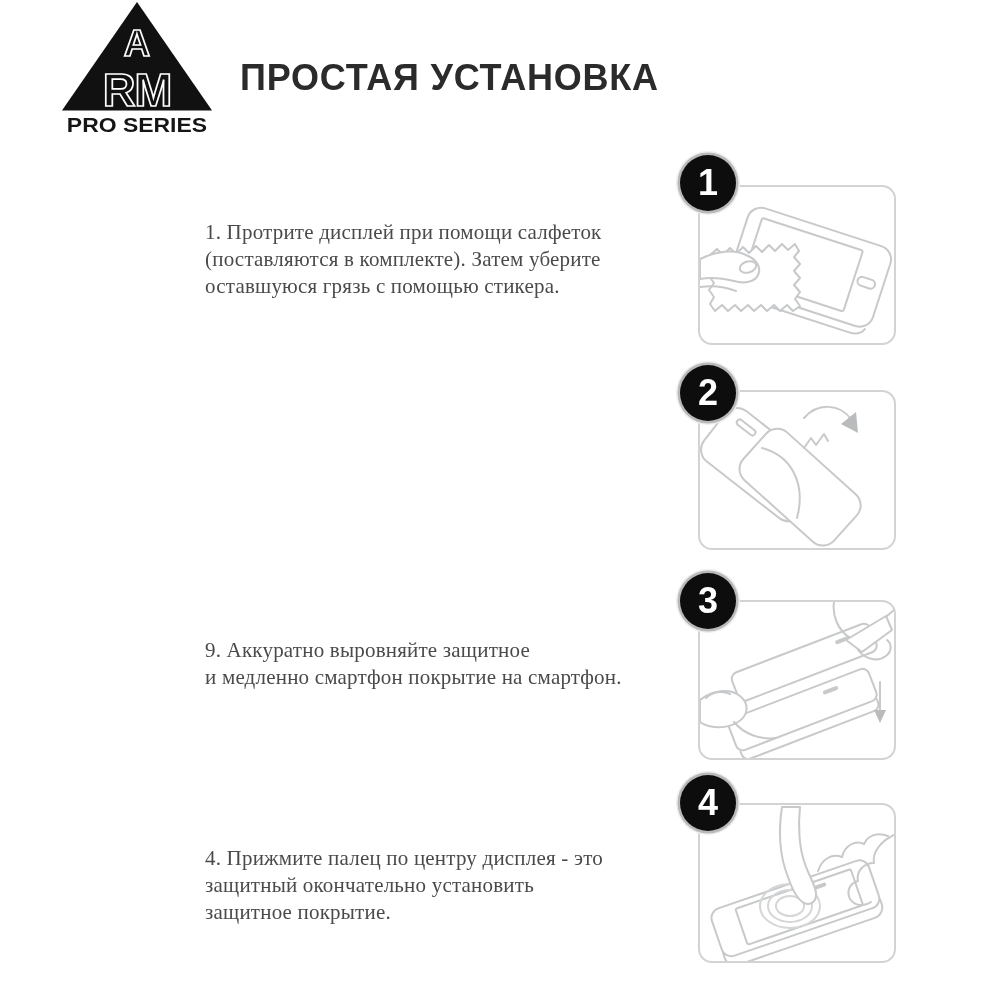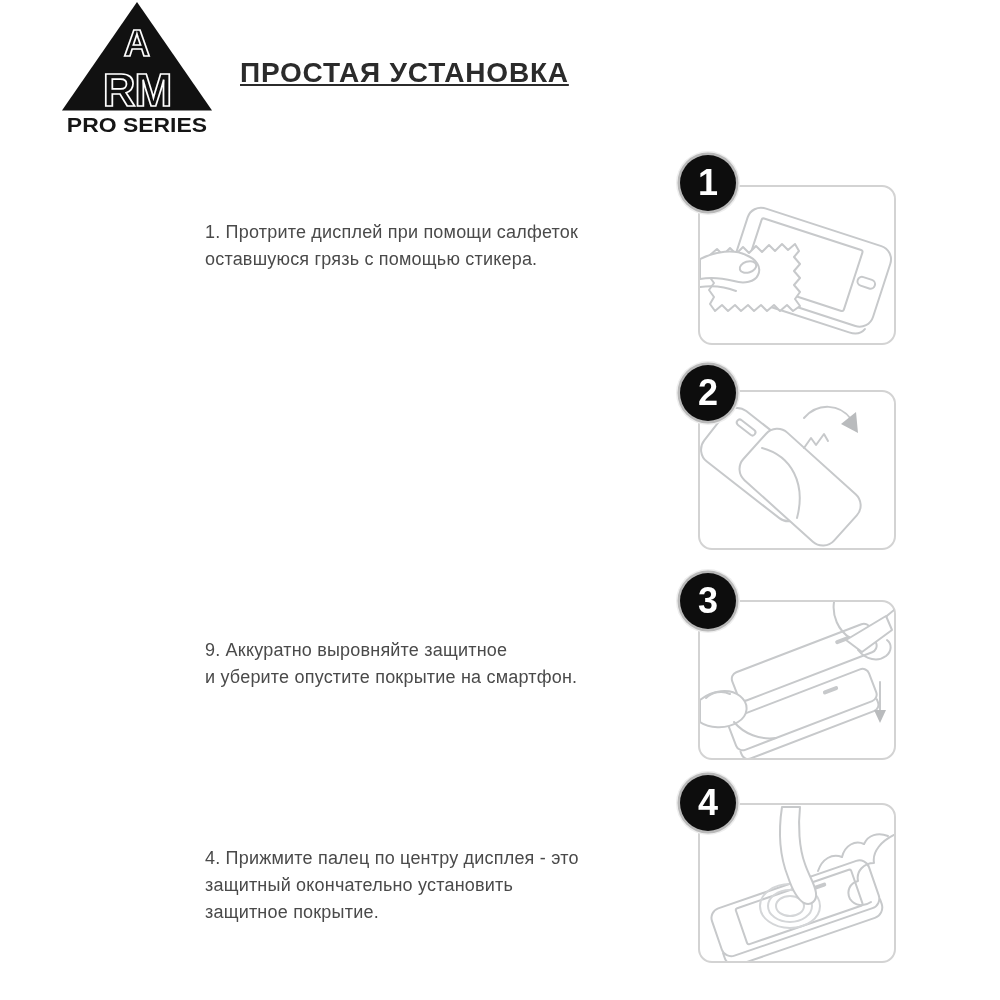--- a/index.html
+++ b/index.html
@@ -5,28 +5,27 @@
   html,body { margin:0; padding:0; background:#ffffff; }
   .page {
     position:relative; width:1000px; height:1000px; background:#ffffff;
     font-family:"Liberation Sans", sans-serif; overflow:hidden;
   }
   
   .logo { position:absolute; left:58px; top:0px; width:158px; height:140px; }
   
   .title {
     position:absolute; left:240px; top:57px;
-    font-size:28px; font-weight:bold; color:#2b2b2b; letter-spacing:0.8px;
+    font-size:36px; font-weight:bold; color:#2b2b2b; letter-spacing:0.8px;
     white-space:nowrap;
-    text-decoration:underline;
   }
   
   .step-text {
     position:absolute; left:205px; width:480px;
-    font-size:18px; line-height:27px; color:#4a4a4a; letter-spacing:0.2px;
+    font-size:21px; line-height:27px; color:#4a4a4a; letter-spacing:0.2px;font-family:Liberation Serif, serif;
   }
   .step-text-1 { top:219px; }
   .step-text-2 { top:461px; }
   .step-text-3 { top:637px; }
   .step-text-4 { top:845px; }
   
   .badge {
     position:absolute; left:680px; width:56px; height:56px; border-radius:50%;
     background:#0d0d0d; color:#ffffff;
     display:flex; align-items:center; justify-content:center;
@@ -66,27 +65,28 @@
       <text x="80" y="57" text-anchor="middle" font-size="37" font-weight="bold" fill="none" stroke="#ffffff" stroke-width="1.7">A</text>
       <text x="80" y="107" text-anchor="middle" font-size="46" font-weight="bold" fill="none" stroke="#ffffff" stroke-width="1.7" letter-spacing="-1">RM</text>
       <text x="80" y="134" text-anchor="middle" font-size="20" font-weight="bold" fill="#151515" textLength="142" lengthAdjust="spacingAndGlyphs">PRO SERIES</text>
     </svg>
   </div>
 
   <div class="title">ПРОСТАЯ УСТАНОВКА</div>
 
   <div class="step-text step-text-1">
     <div>1. Протрите дисплей при помощи салфеток</div>
+    <div>(поставляются в комплекте). Затем уберите</div>
     <div>оставшуюся грязь с помощью стикера.</div>
   </div>
 
 
   <div class="step-text step-text-3">
     <div>9. Аккуратно выровняйте защитное</div>
-    <div>и уберите опустите покрытие на смартфон.</div>
+    <div>и медленно смартфон покрытие на смартфон.</div>
   </div>
 
   <div class="step-text step-text-4">
     <div>4. Прижмите палец по центру дисплея - это</div>
     <div>защитный окончательно установить</div>
     <div>защитное покрытие.</div>
   </div>
 
   <div class="badge badge-1">1</div>
   <div class="badge badge-2">2</div>

